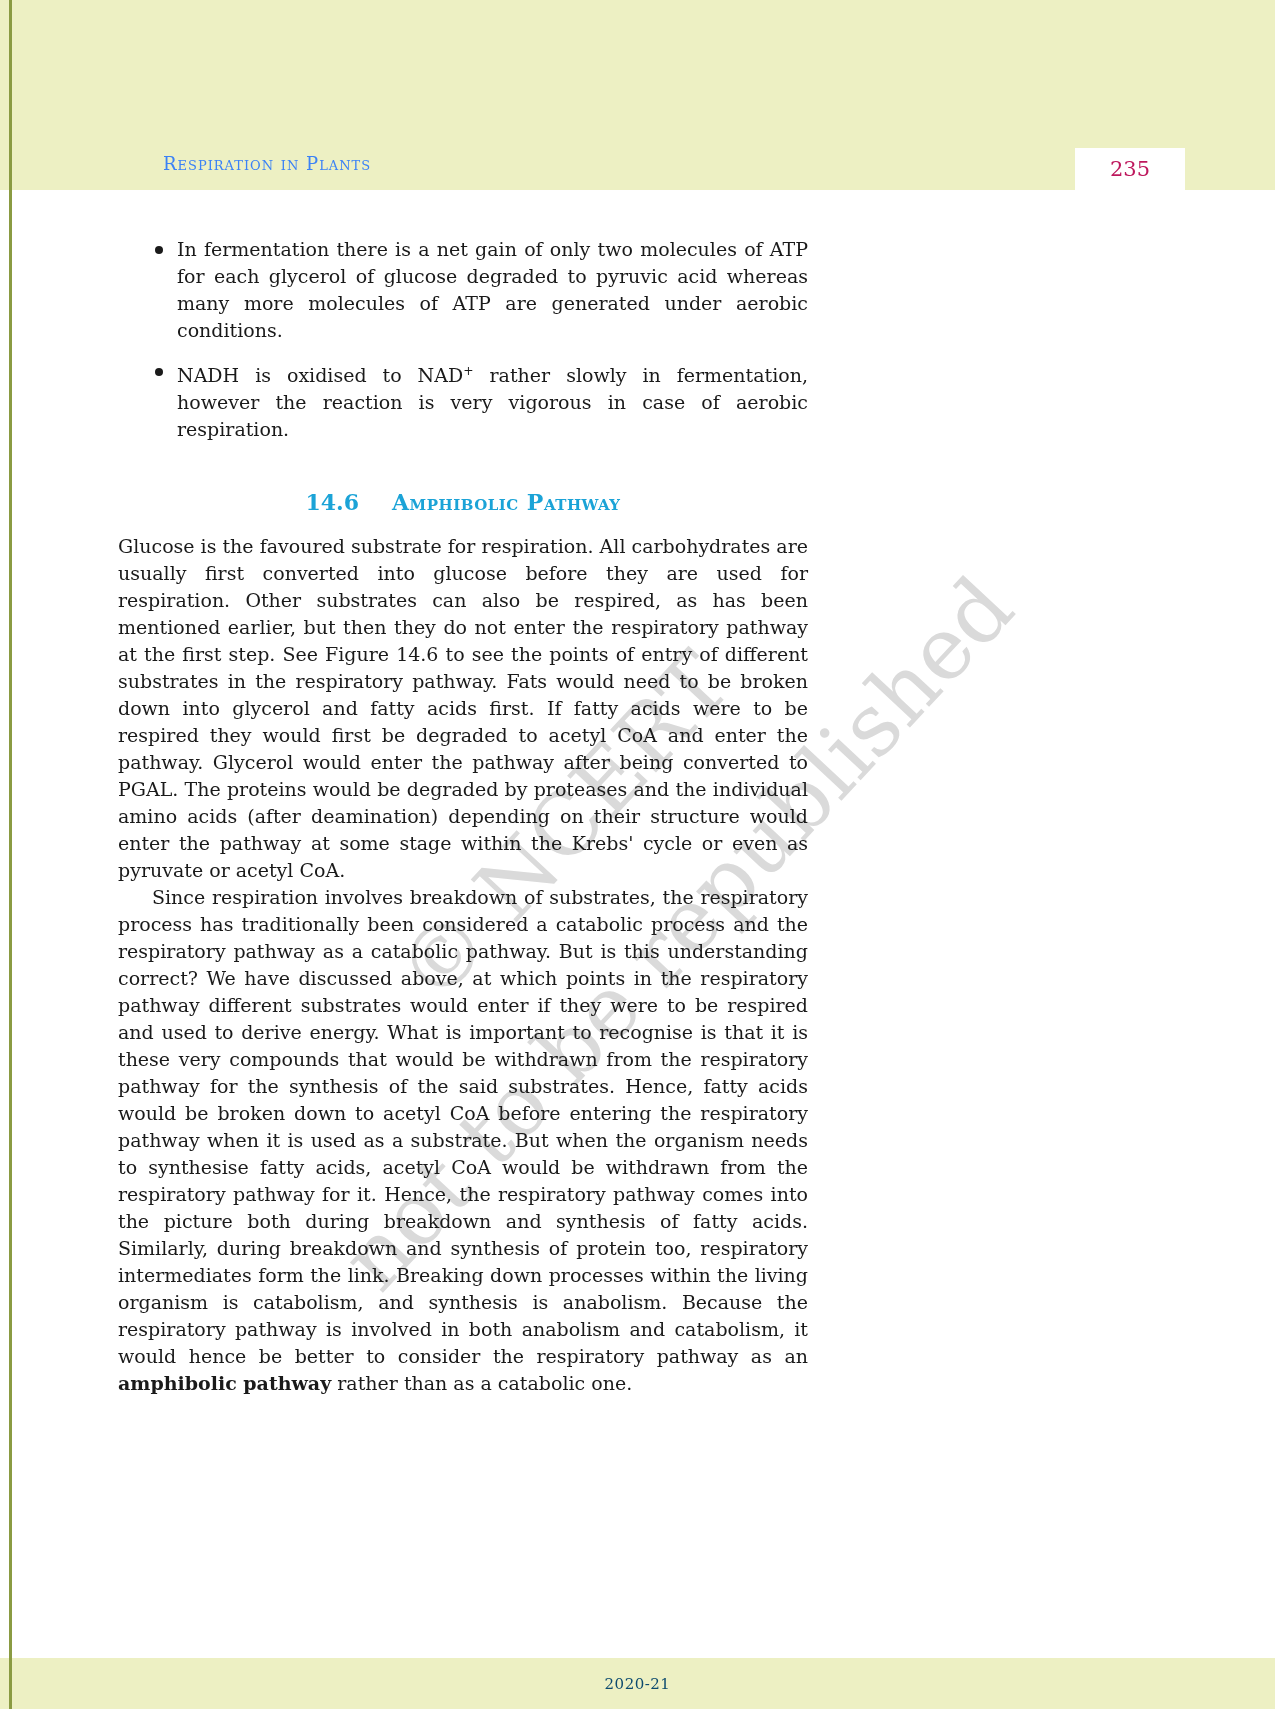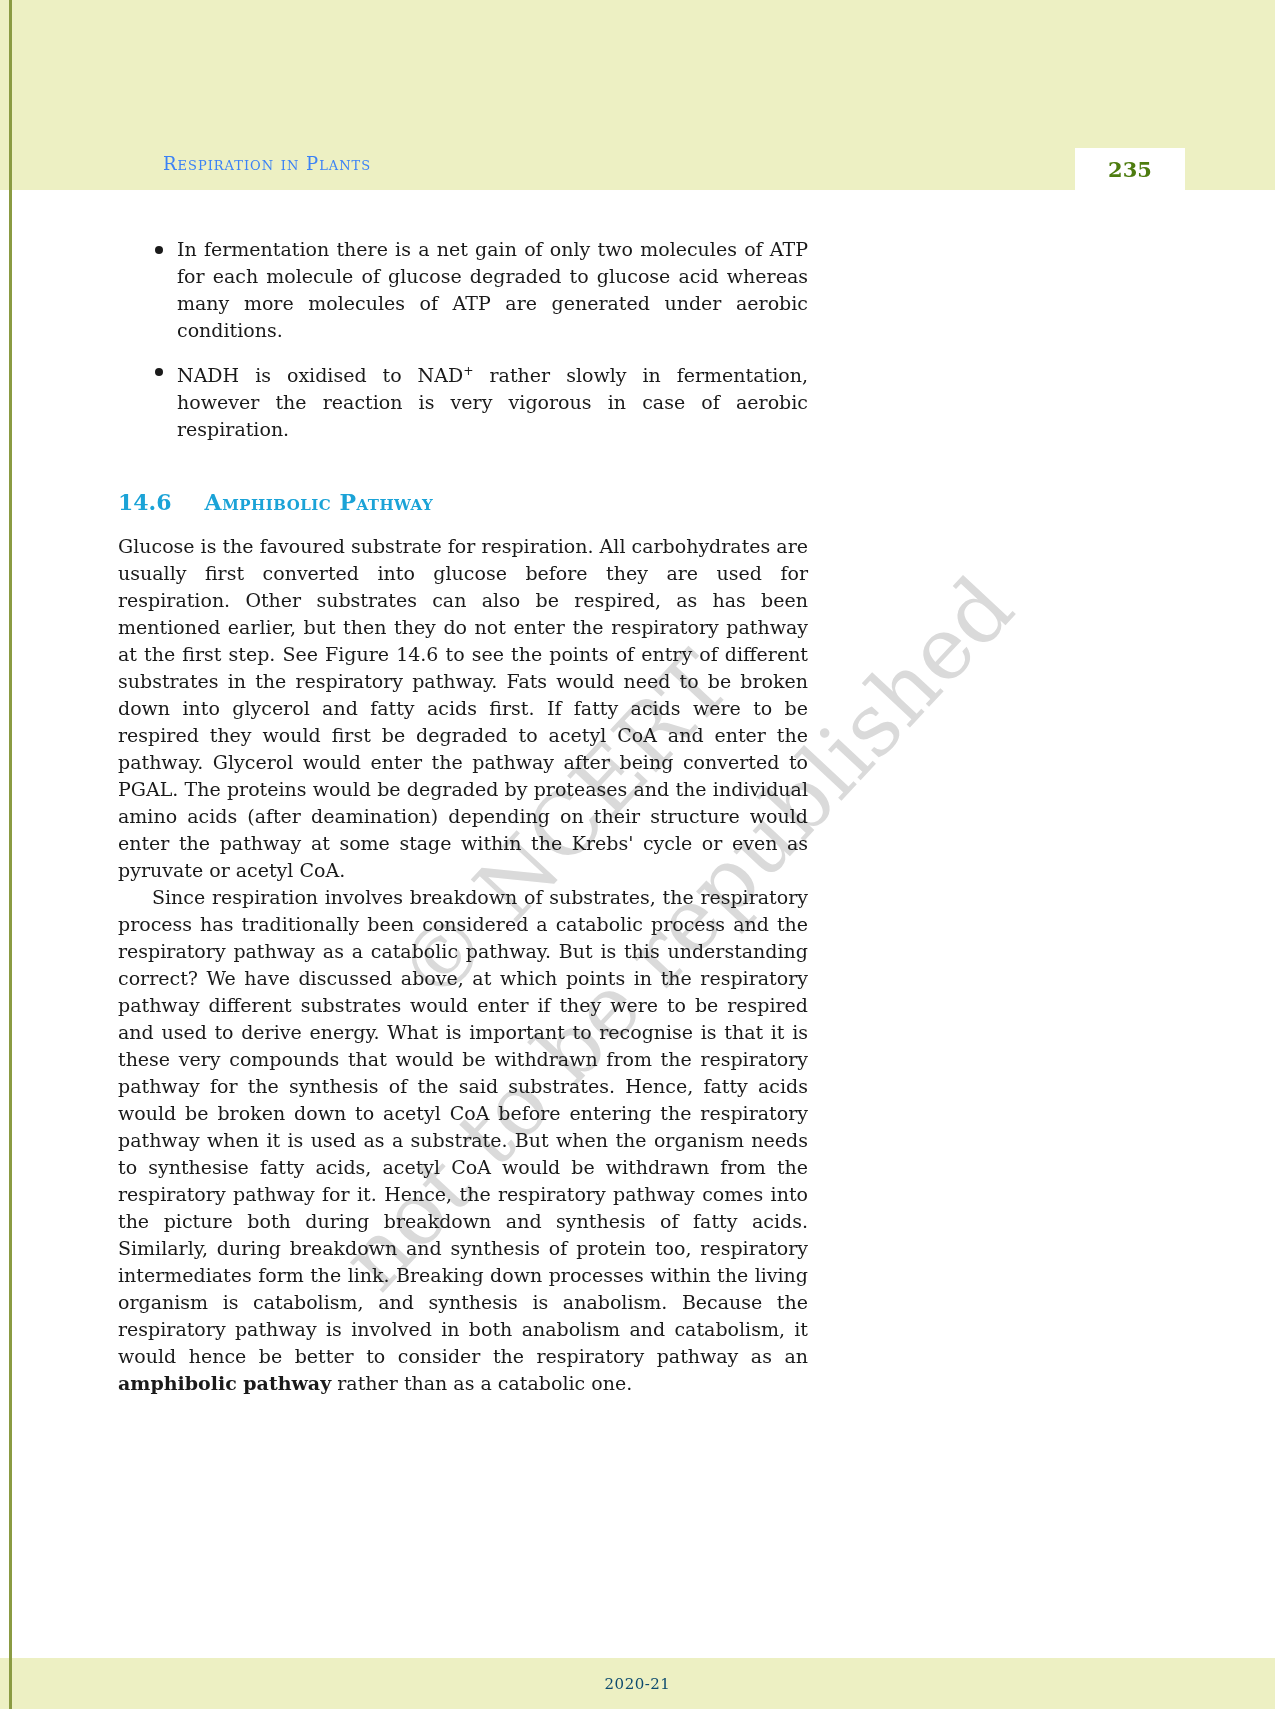--- a/index.html
+++ b/index.html
@@ -36,21 +36,21 @@
     font-variant:small-caps;
     font-size:18px; letter-spacing:1px;
     color:#3b82f6;
     z-index:2;
   }
   .page-number-box {
     position:absolute; top:148px; left:1075px;
     width:110px; height:42px;
     background:#ffffff;
     display:flex; align-items:center; justify-content:center;
-    font-weight:bold; font-size:21px; color:#4d7c0f;
+    font-weight:normal; font-size:21px; color:#be185d;
     z-index:2;
   }
   .watermark {
     position:absolute; left:90px; top:430px;
     width:1060px; height:900px;
     transform:rotate(-47deg);
     display:flex; flex-direction:column;
     align-items:center; justify-content:center;
     gap:55px;
     color:#dadada;
@@ -75,21 +75,21 @@
     margin:10px 14px 0 37px;
   }
   .btext { margin:0; flex:1; text-align:justify; }
   sub { font-size:0.65em; }
   sup { font-size:0.65em; }
   .section-heading {
     margin:46px 0 18px 0;
     color:#1ba3d7;
     font-size:22px;
     line-height:26px;
-    text-align:left;
+    text-align:center;
   }
   .sec-num { font-weight:bold; margin-right:33px; }
   .sec-title { font-weight:bold; font-variant:small-caps; letter-spacing:0.5px; }
   .para { margin:0; }
   .indent { text-indent:34px; }
   strong { font-weight:bold; }
 </style>
 </head>
 <body>
 
@@ -110,21 +110,21 @@
     <div class="wm-line1">© NCERT</div>
     <div class="wm-line2">not to be republished</div>
   </div>
 
   <div class="content">
 
 
 
     <div class="bullet">
       <span class="dot"></span>
-      <p class="btext">In fermentation there is a net gain of only two molecules of ATP for each molecule of glucose degraded to glucose acid whereas many more molecules of ATP are generated under aerobic conditions.</p>
+      <p class="btext">In fermentation there is a net gain of only two molecules of ATP for each glycerol of glucose degraded to pyruvic acid whereas many more molecules of ATP are generated under aerobic conditions.</p>
     </div>
 
     <div class="bullet">
       <span class="dot"></span>
       <p class="btext"><span>NADH is oxidised to NAD</span><sup>+</sup><span> rather slowly in fermentation, however the reaction is very vigorous in case of aerobic respiration.</span></p>
     </div>
 
     <h2 class="section-heading">
       <span class="sec-num">14.6</span><span class="sec-title">Amphibolic Pathway</span>
     </h2>

